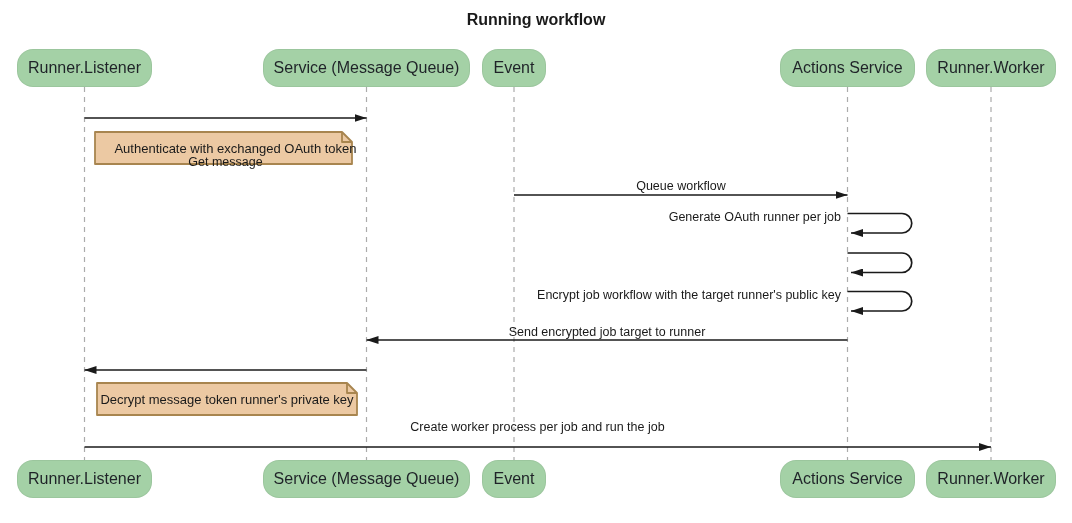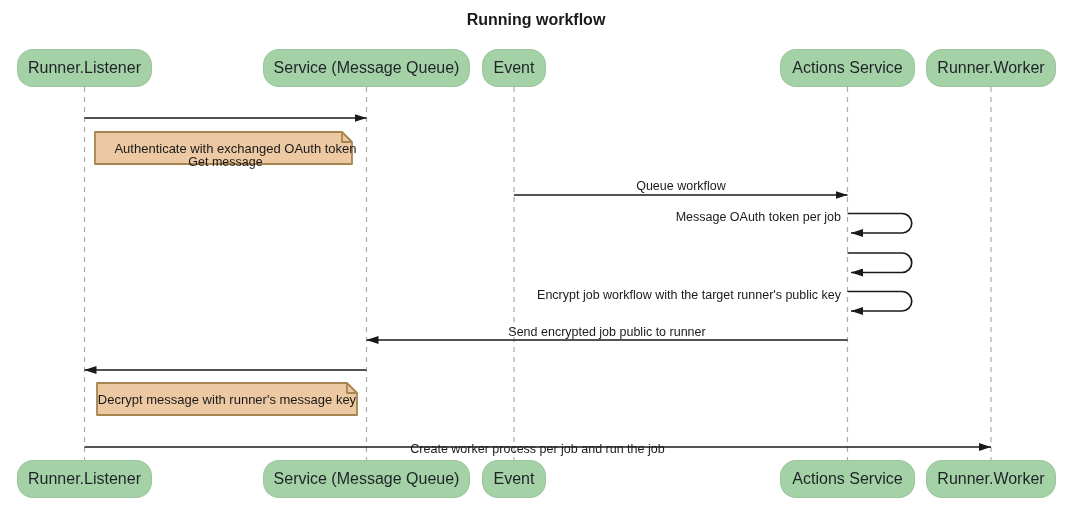--- a/index.html
+++ b/index.html
@@ -118,27 +118,27 @@
   </div>
   <div class="actor" style="left:780px; top:49px; width:135px;">
     <span>Actions Service</span>
   </div>
   <div class="actor" style="left:926px; top:49px; width:130px;">
     <span>Runner.Worker</span>
   </div>
 
   <div class="msg-label center" style="left:84px;  top:111px; width:283px;margin-top:44px;">Get message</div>
   <div class="msg-label center" style="left:514px; top:179px; width:334px;">Queue workflow</div>
-  <div class="msg-label right" style="right:231px; top:210px; width:420px;">Message OAuth token per job</div>
+  <div class="msg-label right" style="right:231px; top:210px; width:420px;">Generate OAuth runner per job</div>
   <div class="msg-label right" style="right:231px; top:288px; width:420px;">Encrypt job workflow with the target runner's public key</div>
-  <div class="msg-label center" style="left:366px; top:325px; width:482px;">Send encrypted job public to runner</div>
-  <div class="msg-label center" style="left:84px;  top:420px; width:907px;margin-top:22px;">Create worker process per job and run the job</div>
+  <div class="msg-label center" style="left:366px; top:325px; width:482px;">Send encrypted job target to runner</div>
+  <div class="msg-label center" style="left:84px;  top:420px; width:907px;">Create worker process per job and run the job</div>
 
   <div class="note-text" style="left:107px; top:132px; width:257px; height:32px;">Authenticate with exchanged OAuth token</div>
-  <div class="note-text" style="left:97px; top:383px; width:260px; height:32px;">Decrypt message with runner's message key</div>
+  <div class="note-text" style="left:97px; top:383px; width:260px; height:32px;">Decrypt message token runner's private key</div>
 
   <div class="actor" style="left:17px;  top:460px; width:135px;">
     <span>Runner.Listener</span>
   </div>
   <div class="actor" style="left:263px; top:460px; width:207px;">
     <span>Service (Message Queue)</span>
   </div>
   <div class="actor" style="left:482px; top:460px; width:64px;">
     <span>Event</span>
   </div>

